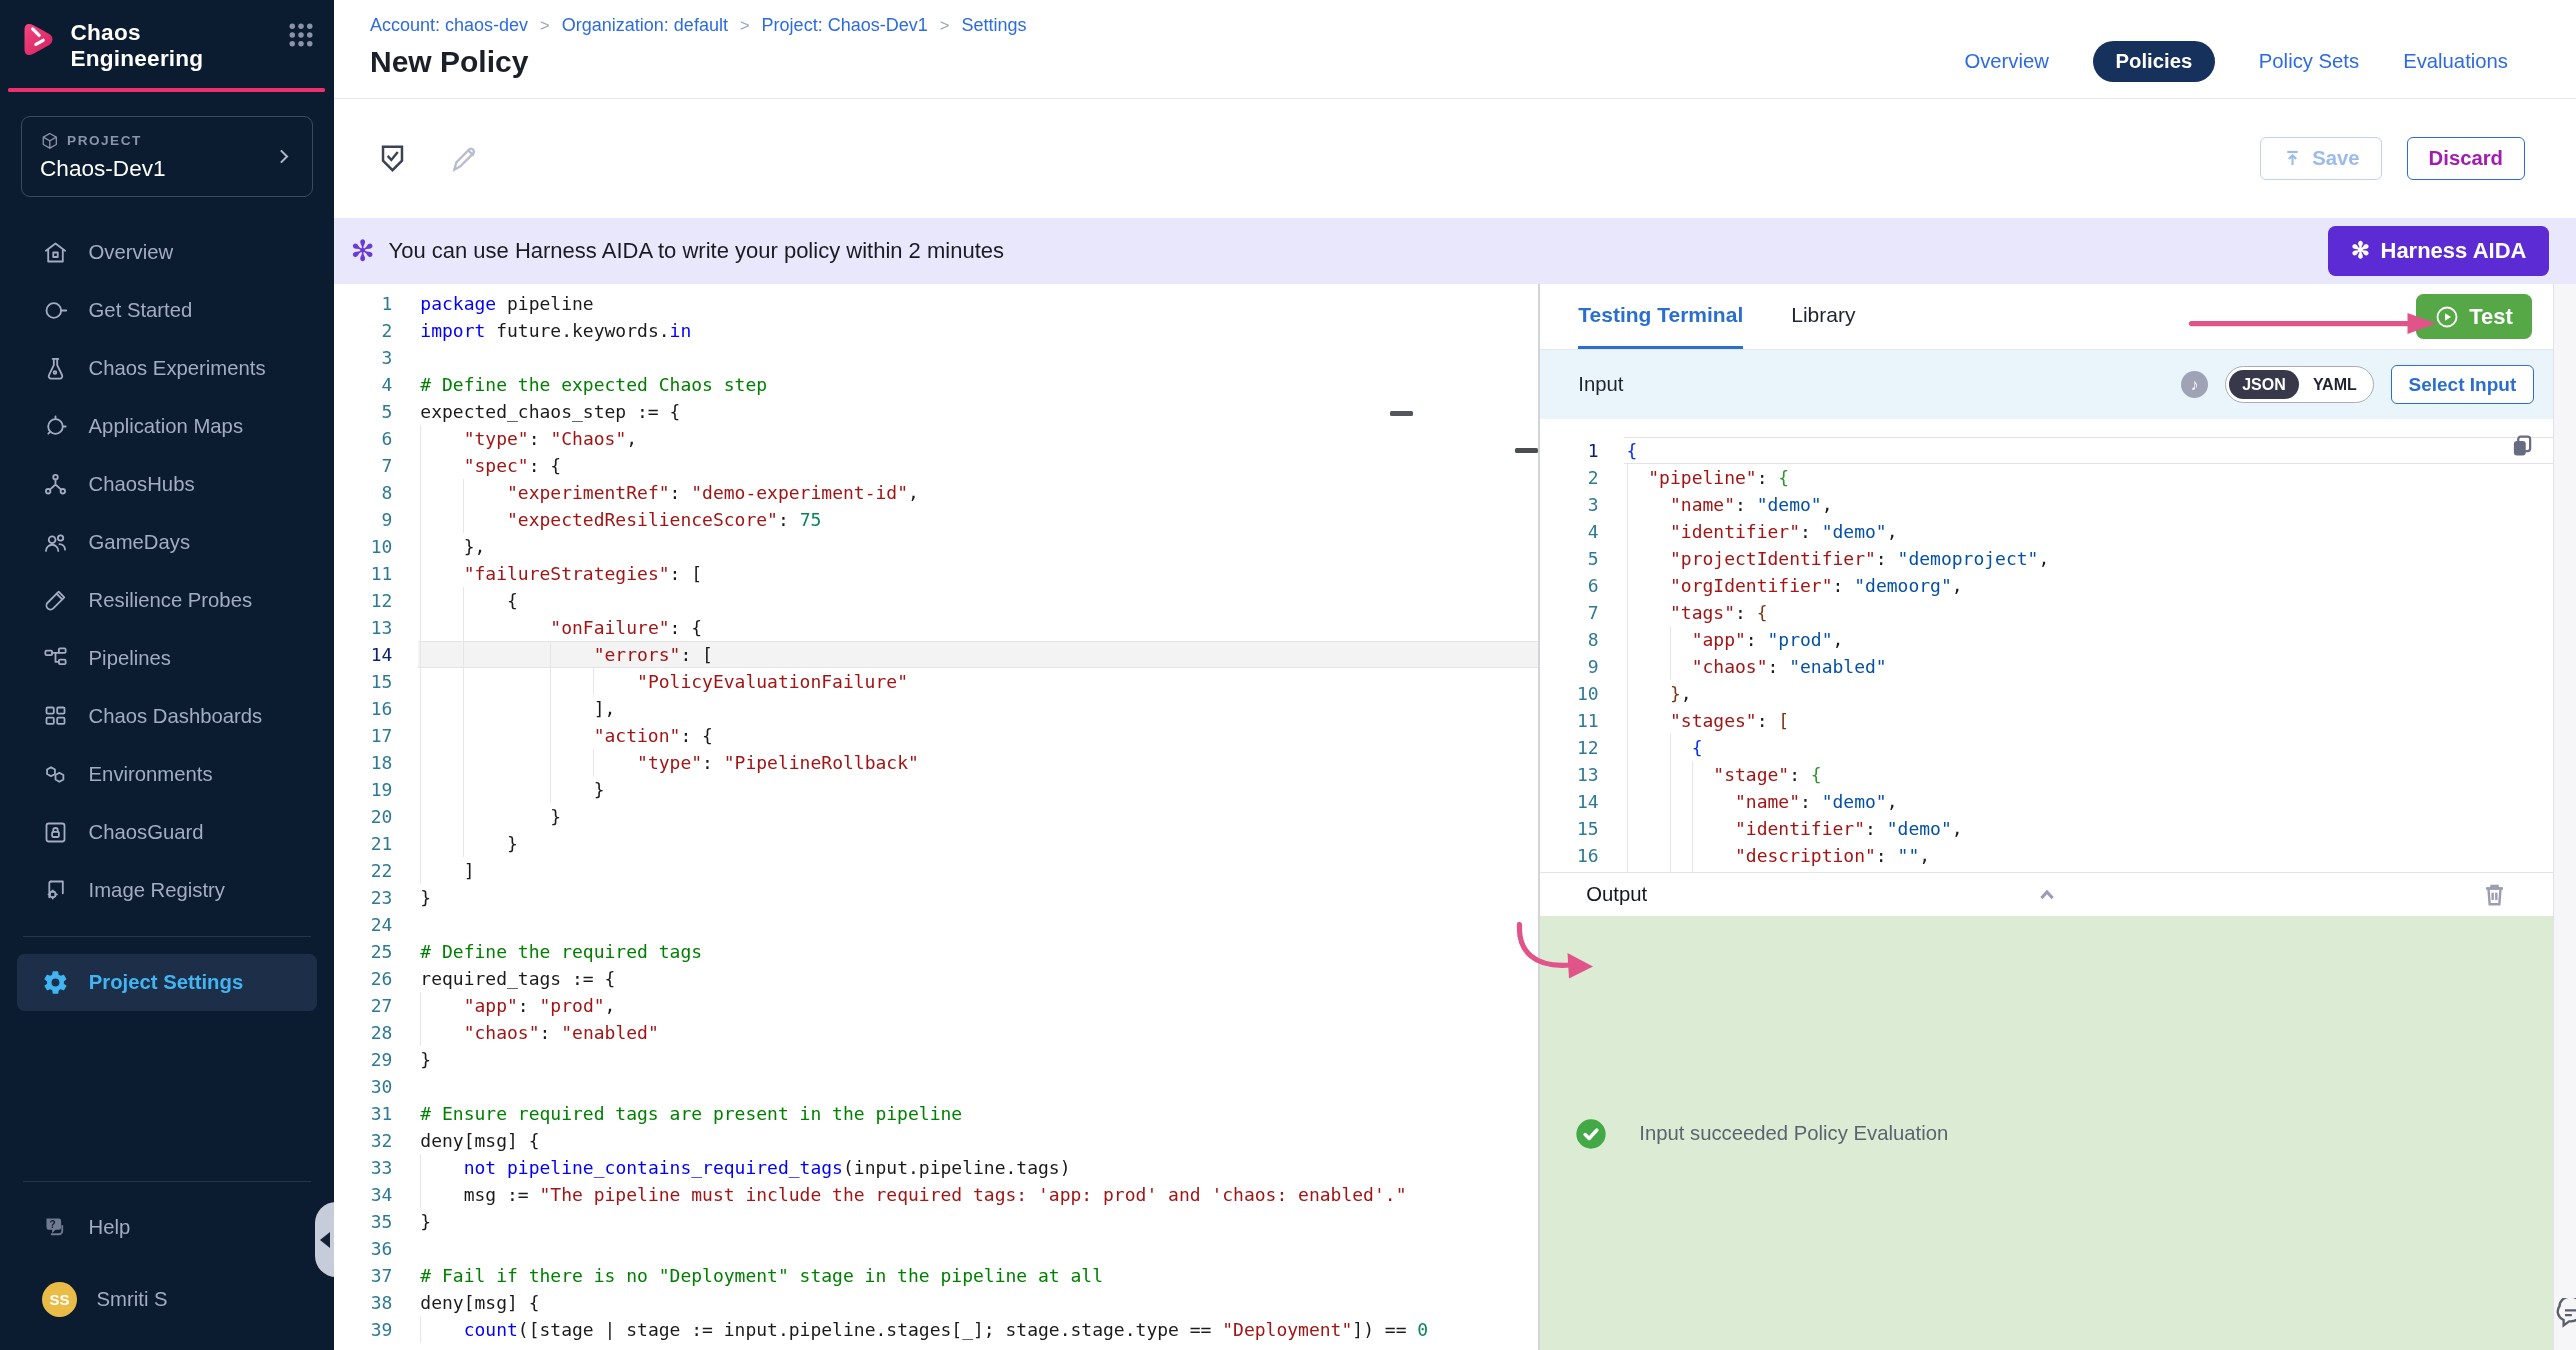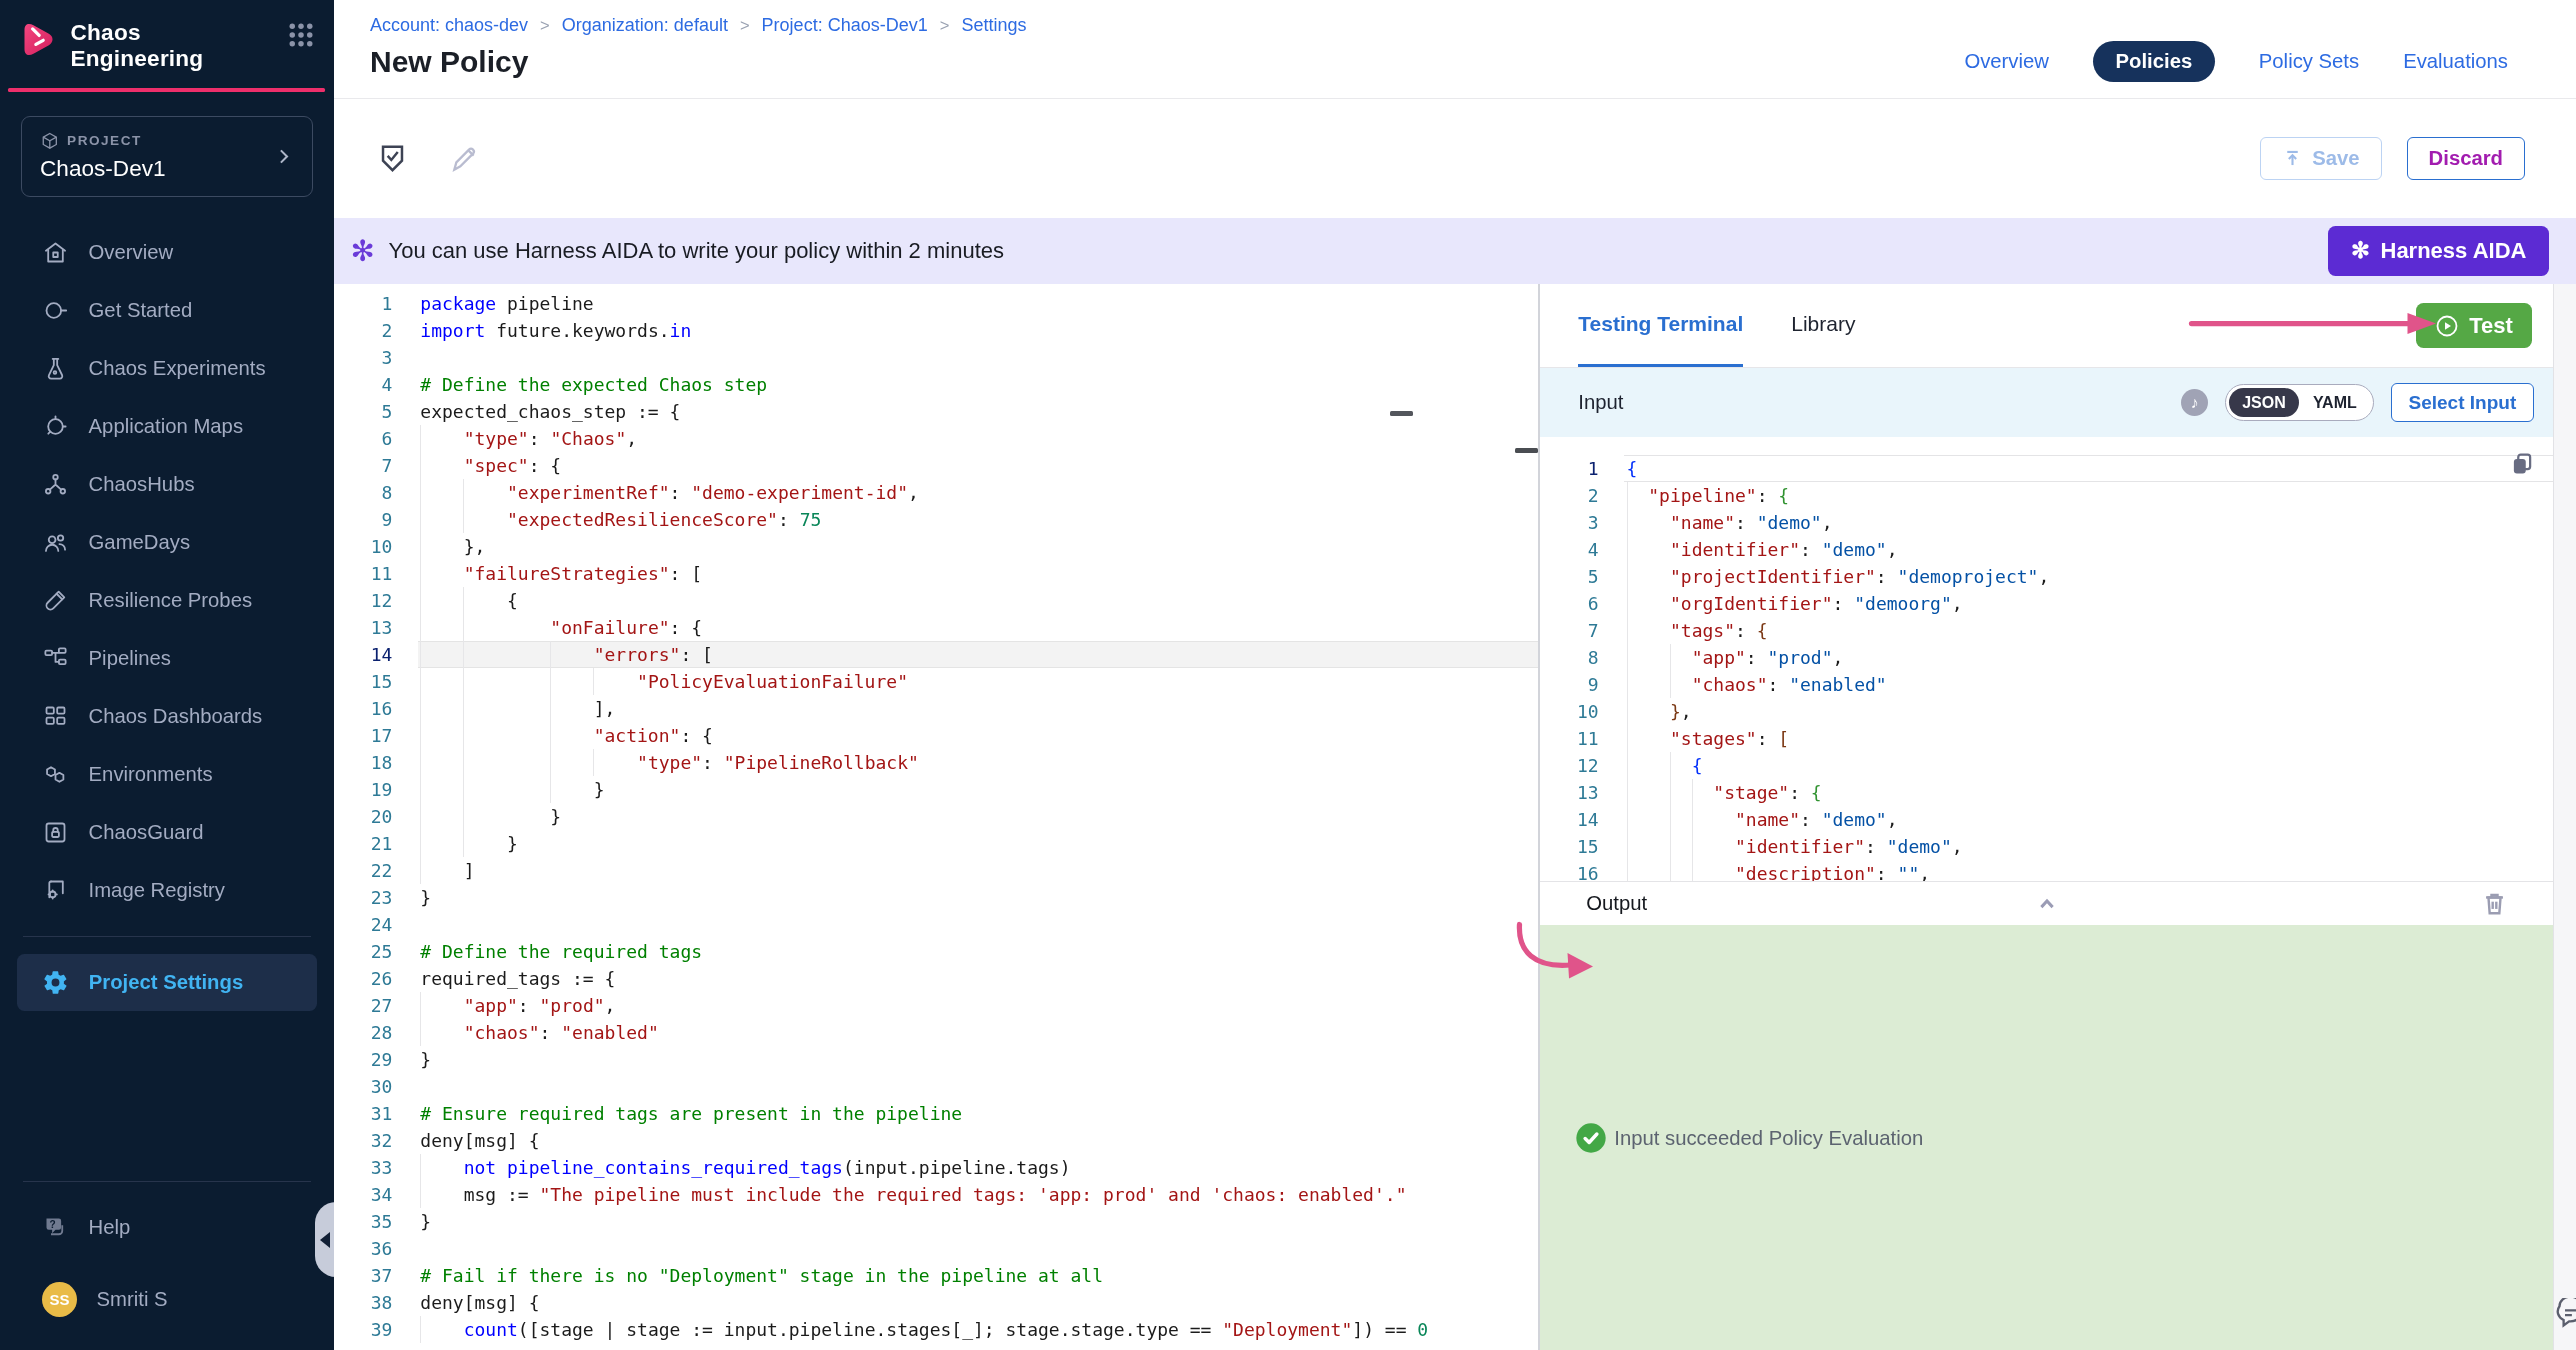--- a/index.html
+++ b/index.html
@@ -66,42 +66,42 @@
   .cl span { position:relative; z-index:1; }
   .ig { position:absolute; left:2.3px; top:0; bottom:0; z-index:0; }
   .ed-left .crow.cur .cl { background:#f3f3f3; box-shadow:inset 0 0.8px 0 #e0e0e0, inset 0 -0.8px 0 #e0e0e0; }
   .ed-right .crow.cur .cl { box-shadow:inset 0 0.8px 0 #dcdcde, inset 0 -0.8px 0 #dcdcde; }
   .tk-kw { color:#0000ff; } .tk-st { color:#a31515; } .tk-sv { color:#0451a5; }
   .tk-num { color:#098658;margin-top:27px; } .tk-cm { color:#008000; } .tk-pl { color:#1b1b1b; }
   .tk-b1 { color:#0431fa; } .tk-b2 { color:#319331; } .tk-b3 { color:#7b3814; }
 
   
   .rpanel { flex:1; display:flex; flex-direction:column; min-width:0; position:relative; background:#fff; }
-  .rtabs { height:84px; display:flex; align-items:stretch; padding-left:38px; gap:48px; border-bottom:0.8px solid #e6e6e9; position:relative; }
+  .rtabs { height:66px; display:flex; align-items:stretch; padding-left:38px; gap:48px; border-bottom:0.8px solid #e6e6e9; position:relative; }
   .rtab { display:flex; align-items:center; font-size:21px; color:#1f2430; cursor:pointer; border-bottom:3.8px solid transparent; }
   .rtab.active { color:#2a6fd0; font-weight:700; border-bottom-color:#2a6fd0; }
   .btn-test { margin-left:auto; margin-right:21px; align-self:center; background:#55a845; color:#fff; border:none; border-radius:7.5px; display:flex; align-items:center; gap:9.8px; font-size:22px; font-weight:700; padding:9.8px 19.6px; cursor:pointer; }
   .arrow-annot { position:absolute; pointer-events:none; }
 
   .input-hdr { height:69px; background:#e9f5fb; display:flex; align-items:center; padding:0 19.6px 0 38px; gap:16.6px; }
   .input-label { font-size:20.3px; color:#1e2330; margin-right:auto; }
   .prettify { width:27px; height:27px; border-radius:50%; background:#a0a3b5; color:#fff; font-size:16px; display:flex; align-items:center; justify-content:center; cursor:pointer; }
   .fmt-toggle { display:flex; align-items:center; background:#fff; border:1.5px solid #a9abbd; border-radius:752px; padding:3px; cursor:pointer; }
   .fmt-opt { font-size:16px; font-weight:700; color:#1e2330; padding:5.3px 13.6px; border-radius:752px; }
   .fmt-opt.sel { background:#37384a; color:#fff; }
   .btn-select-input { background:#fff; border:1.5px solid #2a6fd0; color:#2a6fd0; border-radius:6px; font-size:19px; font-weight:700; padding:7.5px 16.6px; cursor:pointer; }
 
   .json-area { flex:1; position:relative; overflow:hidden; padding-top:18px; }
   .copy-btn { position:absolute; right:16.6px; top:12px; width:30px; height:30px; cursor:pointer; z-index:3; }
 
   .out-row { height:44px; border-top:0.8px solid #e4e4e7; display:flex; align-items:center; padding:0 44px 0 46px; position:relative; background:#fff; }
   .out-label { font-size:20.3px; color:#15181e; }
   .out-chevron { position:absolute; left:50%; transform:translateX(-50%); cursor:pointer; }
   .out-trash { margin-left:auto; cursor:pointer; }
-  .success-bar { flex:1; background:#dcecd4; display:flex; align-items:center; gap:7px; padding:0 35px; }
+  .success-bar { flex:1; background:#dcecd4; display:flex; align-items:center; gap:32px; padding:0 35px; }
   .success-text { font-size:20.3px; color:#5c6370; }
 
   .rstrip { width:22.6px; background:#f6f6f8; border-left:0.8px solid #e2e2e6; position:relative; flex-shrink:0; }
   .chat-icon { position:absolute; bottom:19.6px; right:-10.5px; }
 </style>
 </head>
 <body>
 
 <div class="app">
 

